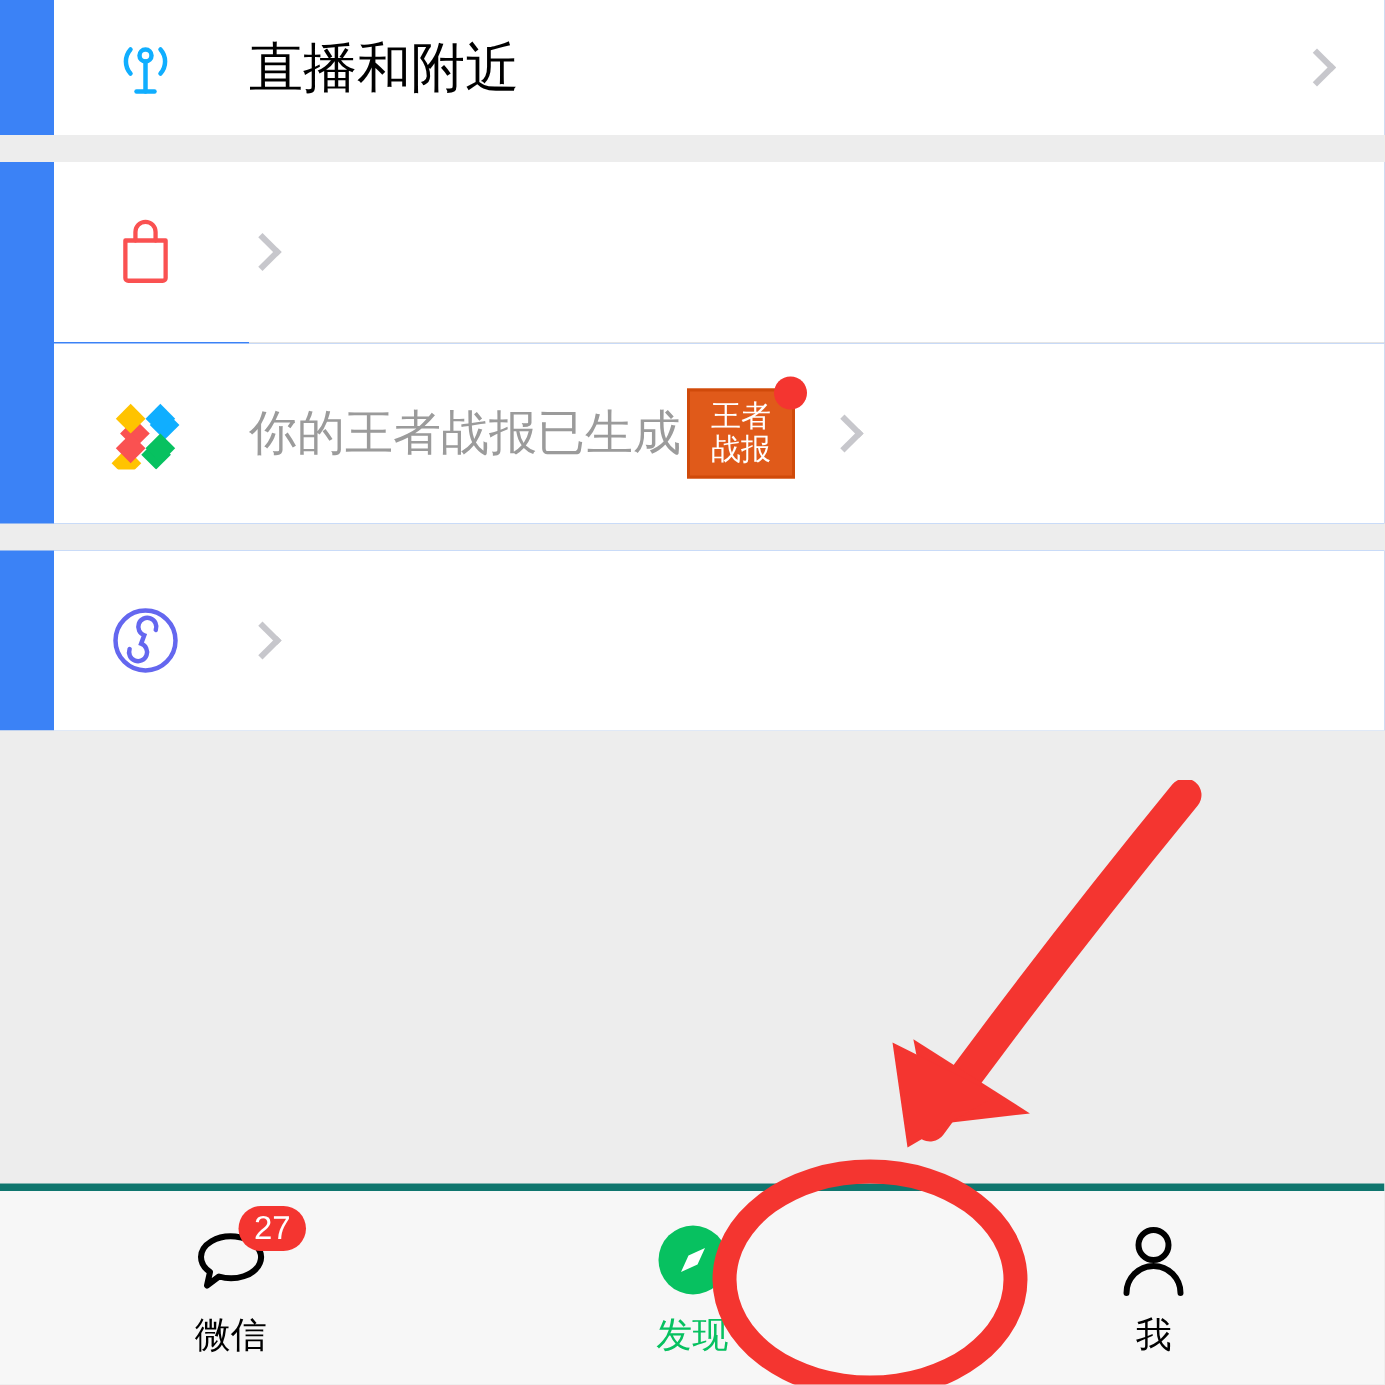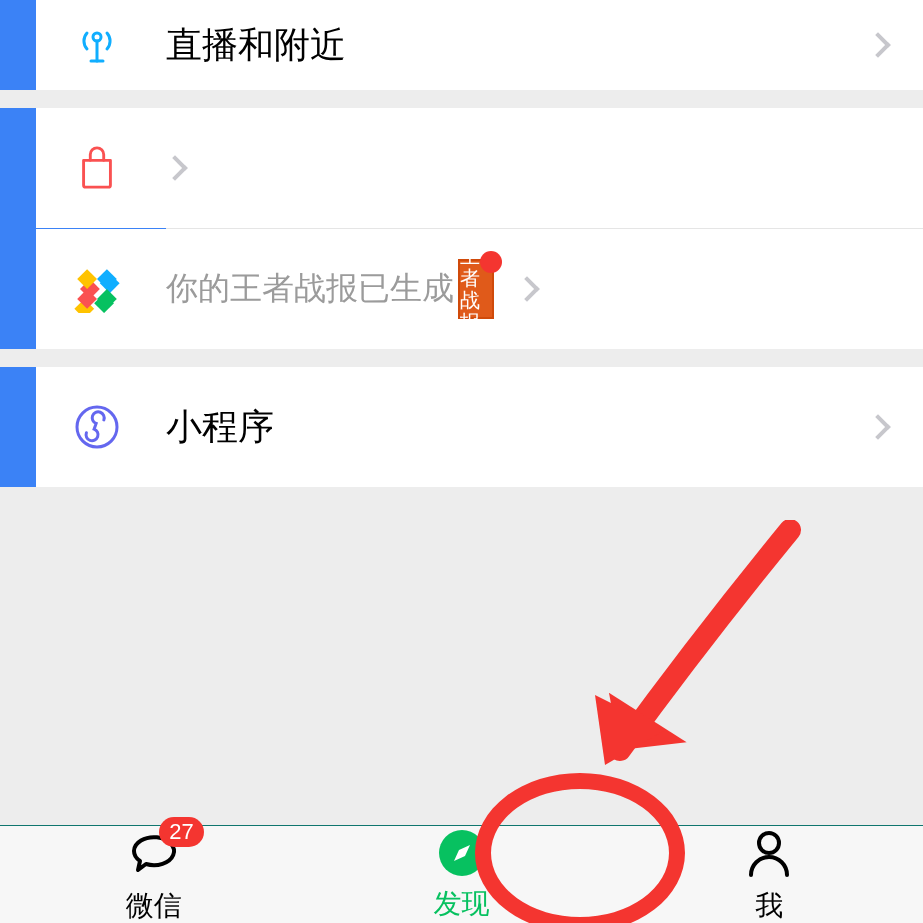--- a/index.html
+++ b/index.html
@@ -35,21 +35,21 @@
     font-size: 36px;
     color: #000;
     flex: 1;
   }
   .hint {
     font-size: 32px;
     color: #9b9b9b;
     margin-right: 4px;
   }
   .thumb {
-    width: 36px;
+    width: 72px;
     height: 60px;
     background: #e05a1a;
     border: 2px solid #d04a0a;
     display: flex;
     flex-direction: column;
     align-items: center;
     justify-content: center;
     font-size: 20px;
     line-height: 1.1;
     color: #fff;
@@ -80,43 +80,43 @@
   }
   .blank {
     height: 290px;
     background: #ededed;
   }
   .tabbar {
     position: absolute;
     bottom: 0;
     left: 0;
     right: 0;
-    height: 98px;
+    height: 134px;
     background: #f7f7f7;
-    border-top: 1px solid #0f766e;
+    border-top: 5px solid #0f766e;
     display: flex;
   }
   .tab {
     flex: 1;
     display: flex;
     flex-direction: column;
     align-items: center;
     justify-content: center;
     gap: 6px;
     position: relative;
   }
   .tab-icon {
     width: 56px;
     height: 56px;
     display: flex;
     align-items: center;
     justify-content: center;
     position: relative;
   }
-  .tab-label { font-size: 28px; color: #000; }
+  .tab-label { font-size: 24px; color: #000; }
   .tab.active .tab-label { color: #07c160; text-align: center; }
   .badge {
     position: absolute;
     top: -8px;
     right: -22px;
     background: #f43530;
     color: #fff;
     font-size: 22px;
     font-weight: 500;
     border-radius: 20px;
@@ -200,21 +200,20 @@
 </div>
 
 <div class="section">
   <div class="row">
     <div class="icon-slot">
       <svg width="48" height="48" viewBox="0 0 48 48">
         <circle cx="24" cy="24" r="20" fill="none" stroke="#6467ef" stroke-width="3"></circle>
         <path d="M28 15 a6 6 0 1 0 -6 6 v6 a6 6 0 1 1 -6 6" fill="none" stroke="#6467ef" stroke-width="3" stroke-linecap="round" transform="rotate(20 24 24)"></path>
       </svg>
     </div>
-    <div class="label">小程序</div>
     <div class="chevron"></div>
   </div>
 </div>
 
 <div class="blank"></div>
 
 <div class="tabbar">
   <div class="tab">
     <div class="tab-icon">
       <svg width="56" height="56" viewBox="0 0 56 56">

